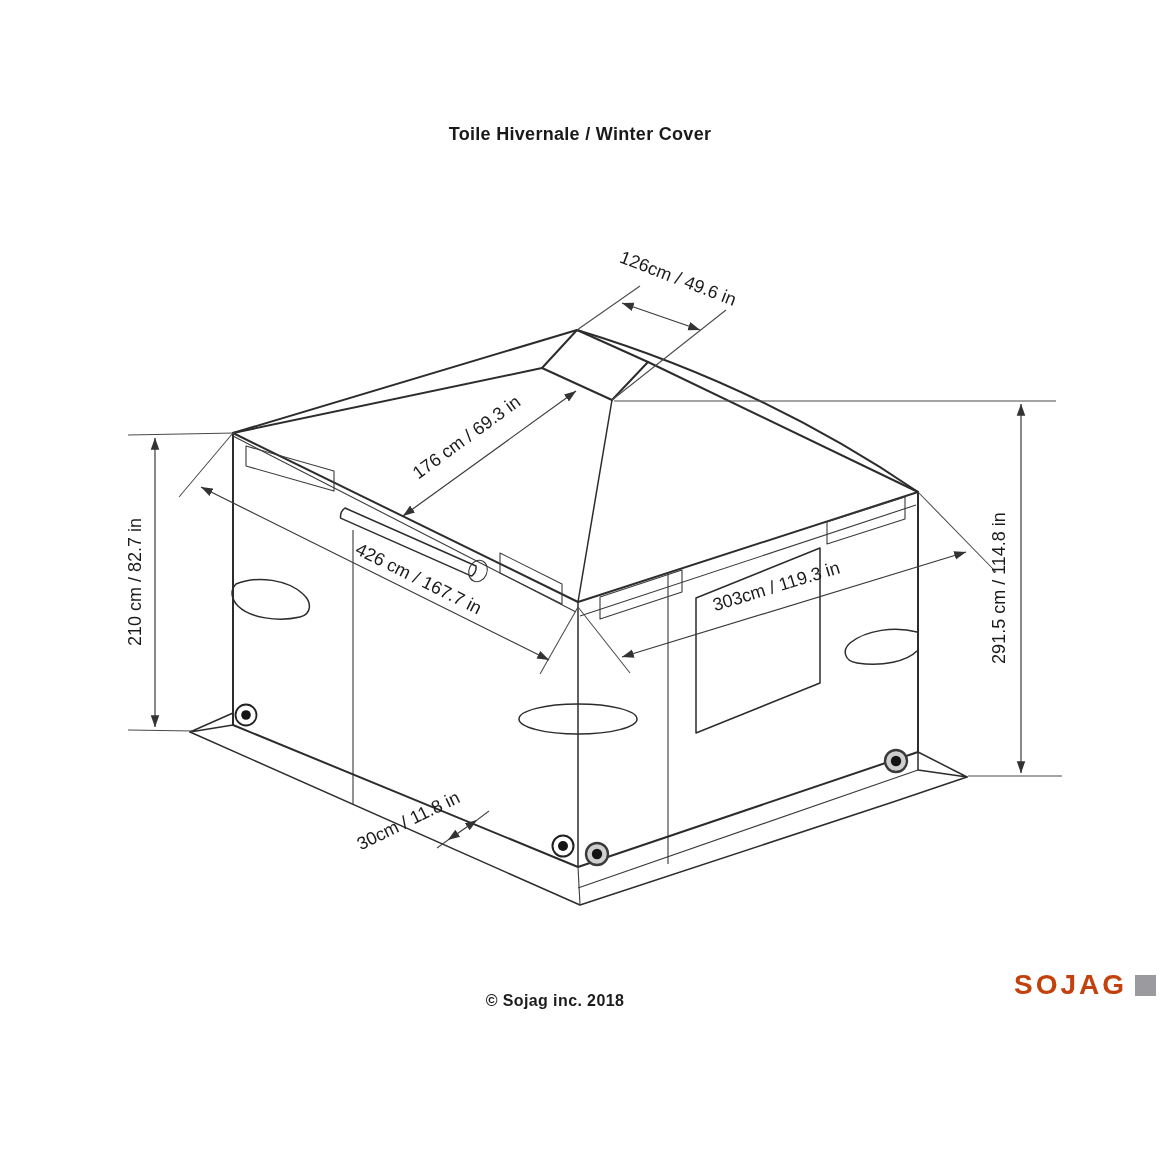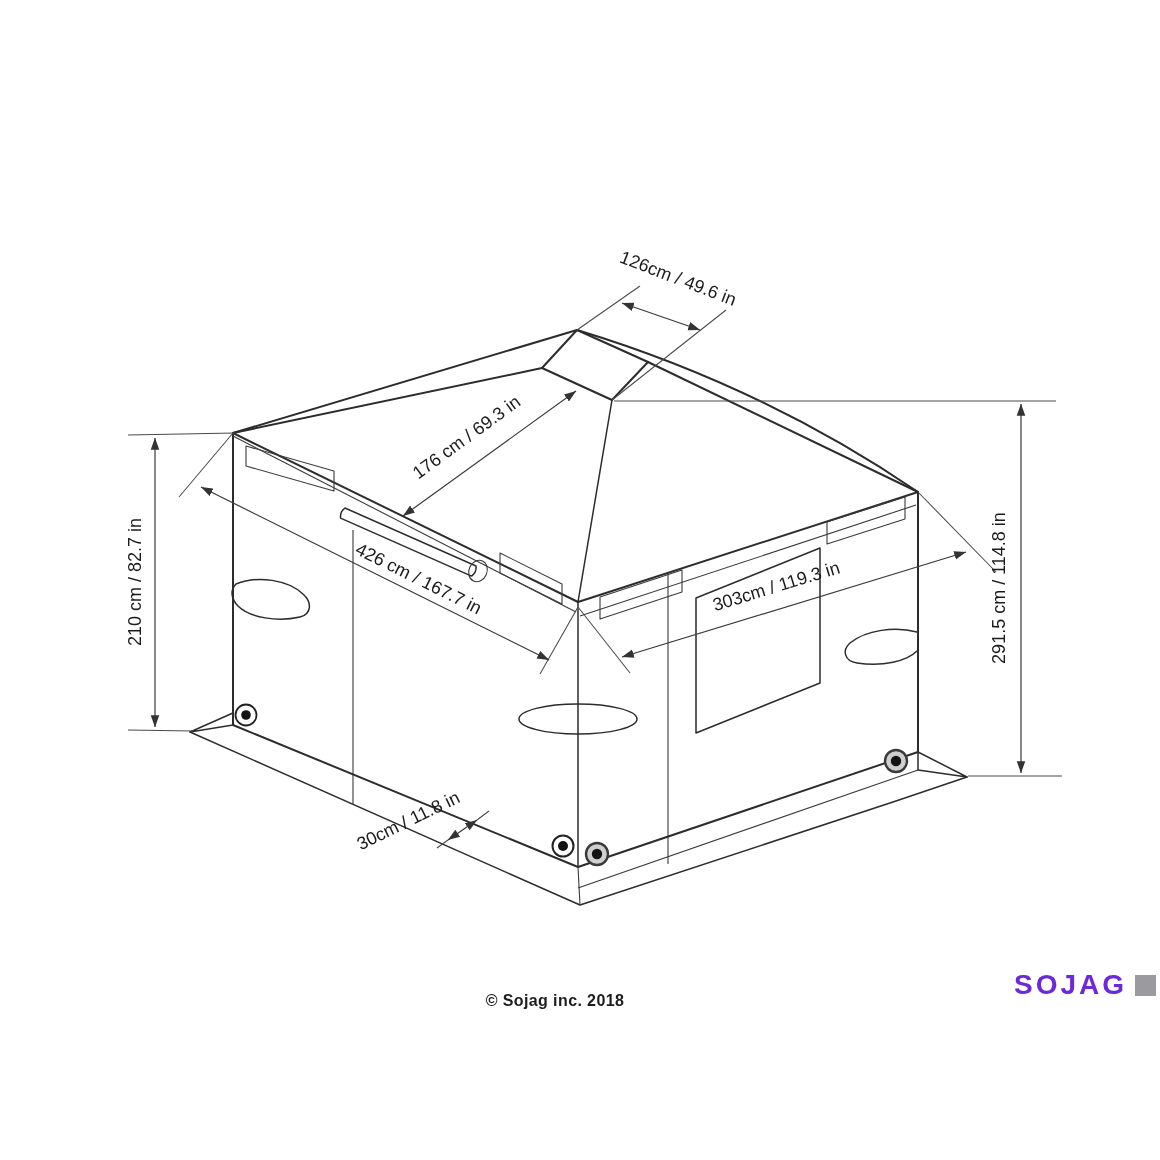--- a/index.html
+++ b/index.html
@@ -25,28 +25,29 @@
   .dimtext{font-family:"Liberation Sans",sans-serif;font-size:18px;fill:#1b1b1b;}
   .footer-copy{
     position:absolute;top:992px;left:0;width:1028px;text-align:center;
     font-size:16px;font-weight:bold;color:#1c1c1c;letter-spacing:.4px;padding-left:41px;
   }
   .brand{
     position:absolute;top:969px;left:1014px;
     display:flex;align-items:center;gap:8px;
   }
   .brand-word{
-    font-size:28px;font-weight:bold;color:#6d28d9;letter-spacing:3px;
+    font-size:28px;font-weight:bold;color:#c2410c;letter-spacing:3px;
   }
   .brand-square{width:21px;height:21px;background:#9b9b9f;}
 </style>
 </head>
 <body>
 
 <div class="title-block">
+  <div class="title-line1">Toile Hivernale / Winter Cover</div>
 </div>
 
 <svg class="drawing" width="1160" height="1160" viewBox="0 0 1160 1160">
   <defs>
     <marker id="arr" viewBox="0 0 10 8" refX="9.4" refY="4" markerWidth="10.5" markerHeight="8.5" orient="auto-start-reverse">
       <path d="M0,0.6 L9.5,4 L0,7.4 Z" fill="#333333"></path>
     </marker>
   </defs>
 
   <g>

